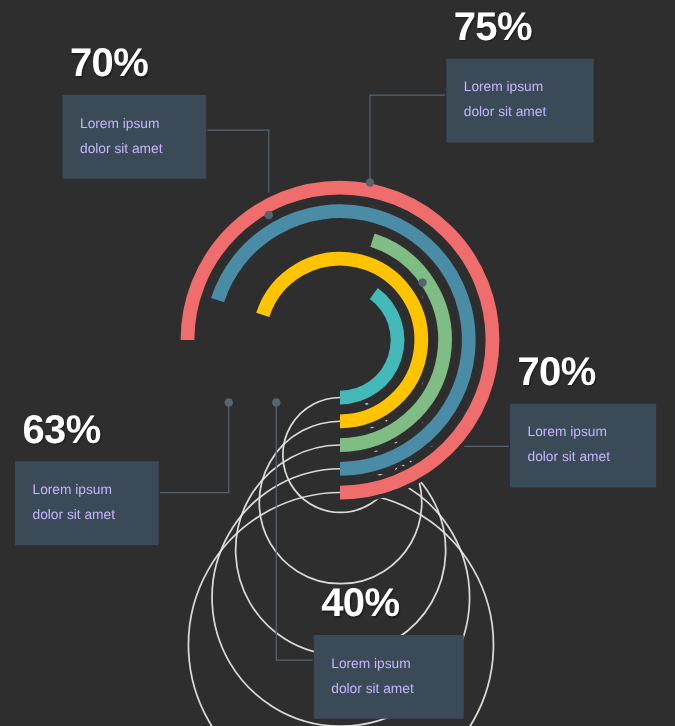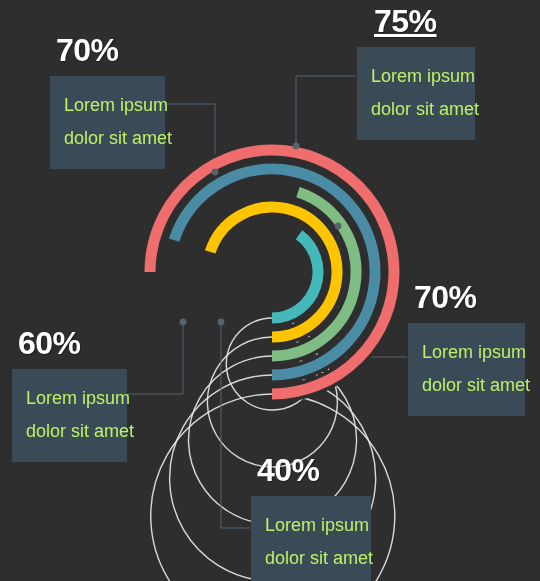--- a/index.html
+++ b/index.html
@@ -34,44 +34,44 @@
     line-height: 1;
     white-space: nowrap;
     text-shadow: 1px 1px 1px rgba(0,0,0,0.35);
   }
   .box {
     background: #3b4a57;
     padding: 13px 14px 13px 14px;
     box-sizing: border-box;
   }
   .box .line {
-    color: #bef264;
-    font-size: 18px;
+    color: #c4b5fd;
+    font-size: 11px;
     line-height: 1.85;
     white-space: nowrap;
   }
 
   
   #callout-0 { left: 50px;  top: 34px;  }
   #callout-0 .pct { margin-left: 6px; margin-bottom: 10px; }
   #callout-0 .box { width: 115px; }
 
   #callout-1 { left: 357px; top: 5px;   }
-  #callout-1 .pct { margin-left: 17px; margin-bottom: 10px; text-decoration: underline; }
+  #callout-1 .pct { margin-left: 6px; margin-bottom: 10px; }
   #callout-1 .box { width: 118px; }
 
   #callout-2 { left: 408px; top: 281px; }
   #callout-2 .pct { margin-left: 6px; margin-bottom: 10px; }
   #callout-2 .box { width: 117px; }
 
   #callout-3 { left: 12px;  top: 327px; }
   #callout-3 .pct { margin-left: 6px; margin-bottom: 10px; }
   #callout-3 .box { width: 115px; }
 
-  #callout-4 { left: 251px; top: 454px; }
+  #callout-4 { left: 251px; top: 466px; }
   #callout-4 .pct { margin-left: 6px; margin-bottom: 10px; }
   #callout-4 .box { width: 120px; }
 </style>
 </head>
 <body>
 
 <div id="page">
 
   <svg id="chart-svg" viewBox="0 0 540 581">
     <g id="tracks-group">
@@ -127,21 +127,21 @@
 
   <div class="callout" id="callout-2">
     <div class="pct">70%</div>
     <div class="box">
       <div class="line">Lorem ipsum</div>
       <div class="line">dolor sit amet</div>
     </div>
   </div>
 
   <div class="callout" id="callout-3">
-    <div class="pct">60%</div>
+    <div class="pct">63%</div>
     <div class="box">
       <div class="line">Lorem ipsum</div>
       <div class="line">dolor sit amet</div>
     </div>
   </div>
 
   <div class="callout" id="callout-4">
     <div class="pct">40%</div>
     <div class="box">
       <div class="line">Lorem ipsum</div>

